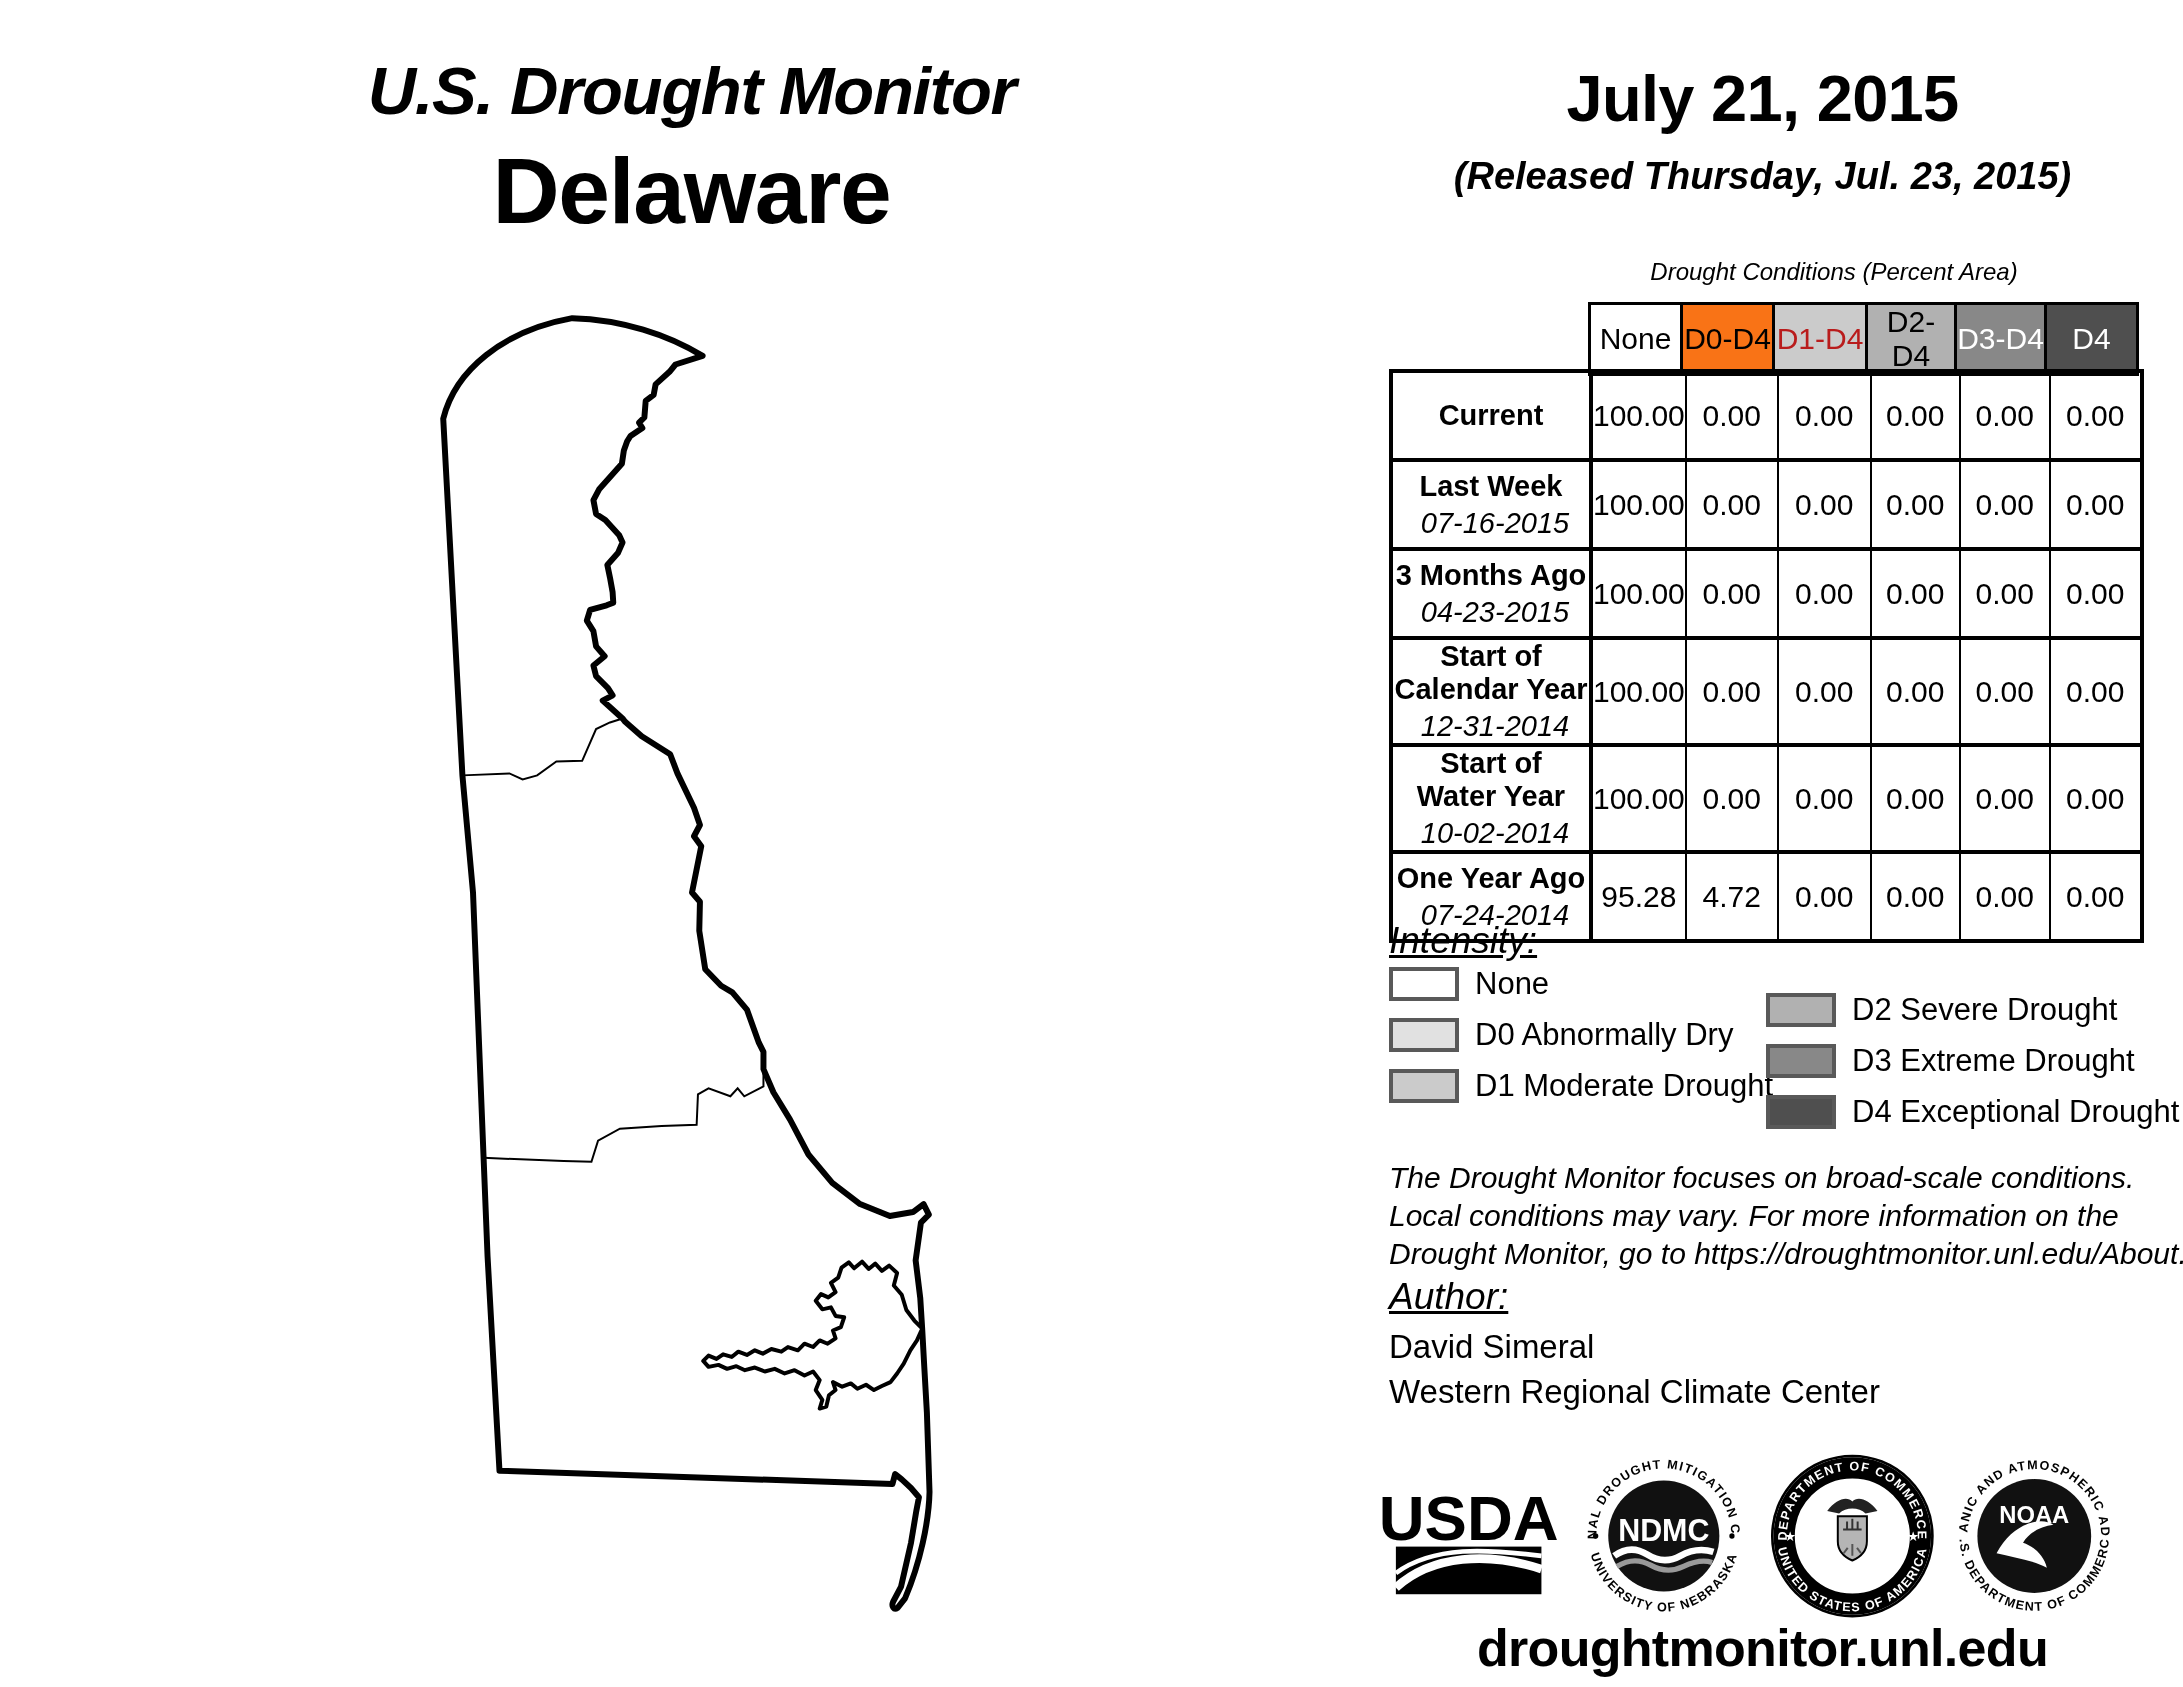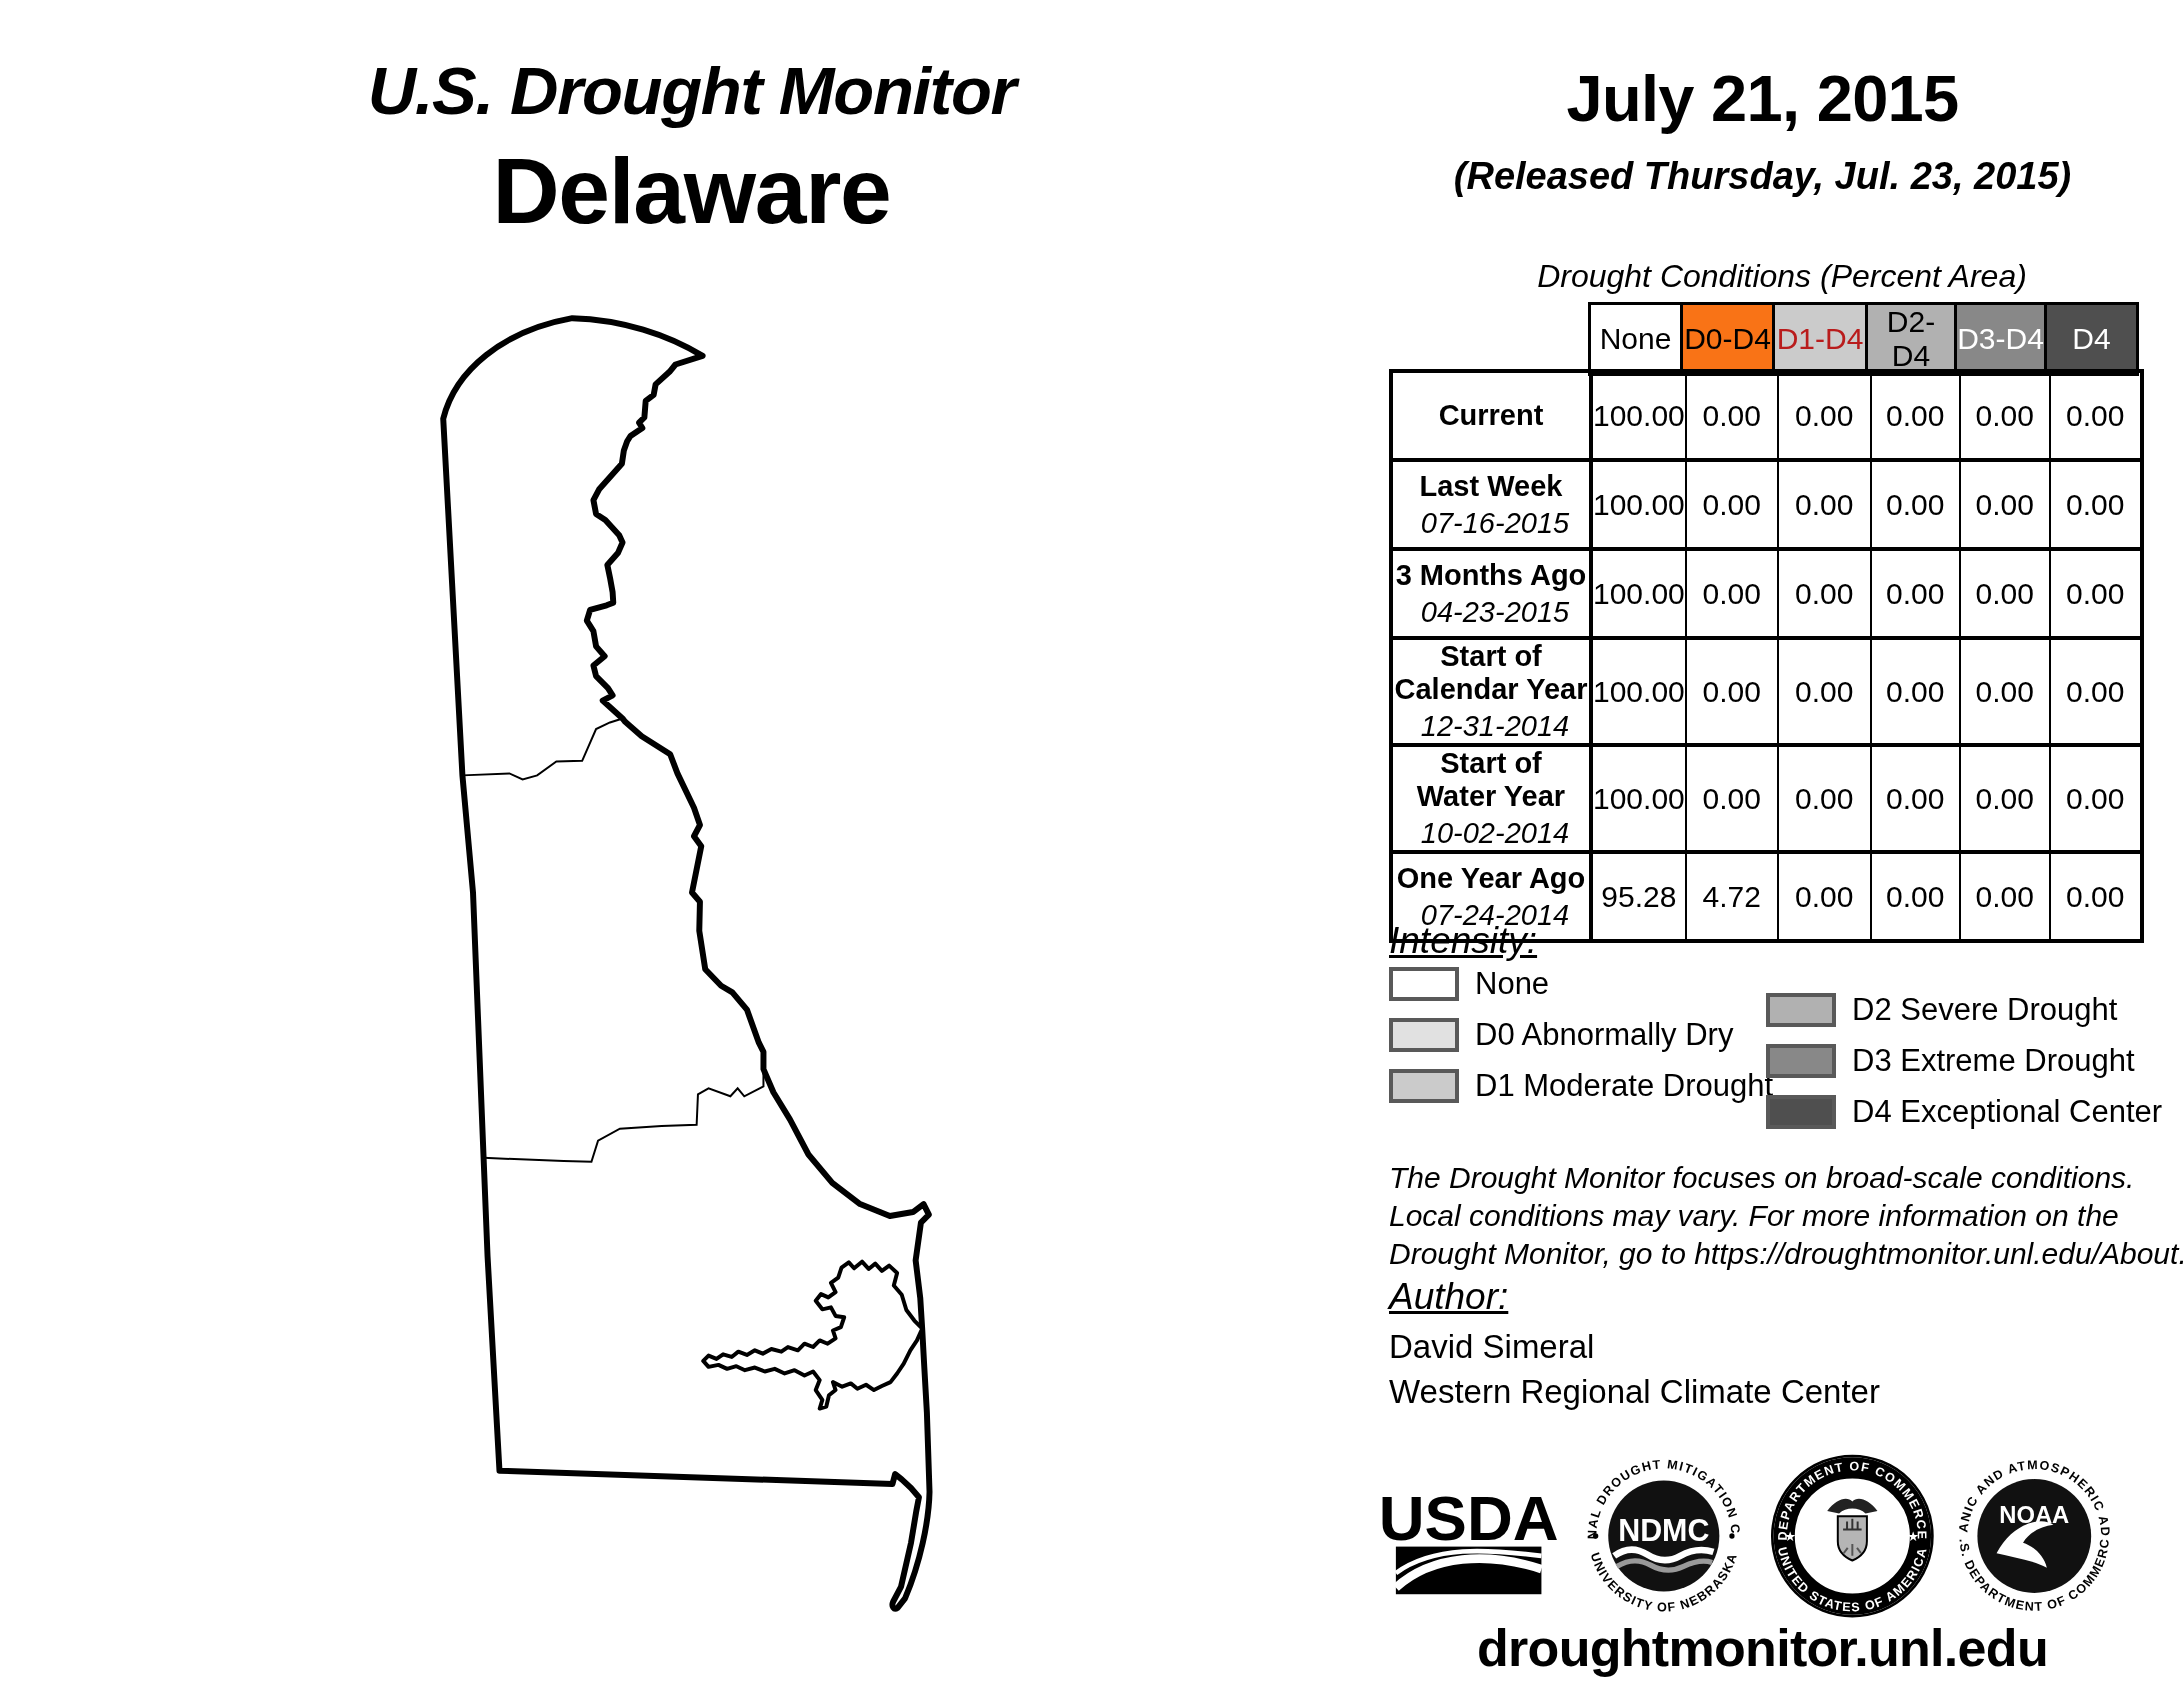--- a/index.html
+++ b/index.html
@@ -12,22 +12,22 @@
   #hdr .t1{font-size:67px;font-weight:bold;font-style:italic;letter-spacing:-1.3px;}
   #hdr .t2{font-size:93px;font-weight:bold;margin-top:9.3px;letter-spacing:-1.3px;}
 
   
   #dateblk{left:1422px;top:61px;width:681px;text-align:center;}
   #dateblk .d1{font-size:65px;font-weight:bold;letter-spacing:-0.7px;}
   #dateblk .d2{font-size:38px;font-weight:bold;font-style:italic;margin-top:18.5px;}
   #dateblk .d3{font-size:36px;font-weight:bold;margin-top:14.6px;}
 
   
-  #tbltitle{left:1508px;top:258px;width:548px;text-align:center;
-            font-size:32px;font-style:italic;}
+  #tbltitle{left:1560px;top:258px;width:548px;text-align:center;
+            font-size:24px;font-style:italic;}
 
   
   table{border-collapse:collapse;table-layout:fixed;}
   #grid-head{left:1588px;top:302px;}
   #grid-head th{border:3.3px solid #000;height:61px;font-size:30px;font-weight:normal;
                 text-align:center;vertical-align:middle;padding:0;}
   #grid-body{left:1389px;top:369px;border:4.6px solid #000;}
   #grid-body td{border:2px solid #000;height:85px;text-align:center;
                 vertical-align:middle;font-size:30px;padding:0;}
   #grid-body tr{border-top:4px solid #000;border-bottom:4px solid #000;}
@@ -227,21 +227,21 @@
     <div class="legrow">
       <div class="sw" style="background: rgb(177, 177, 177); border-color: rgb(89, 89, 89);"></div>
       <div class="legtxt">D2 Severe Drought</div>
     </div>
     <div class="legrow">
       <div class="sw" style="background: rgb(136, 136, 136); border-color: rgb(89, 89, 89);"></div>
       <div class="legtxt">D3 Extreme Drought</div>
     </div>
     <div class="legrow">
       <div class="sw" style="background: rgb(79, 79, 79); border-color: rgb(89, 89, 89);"></div>
-      <div class="legtxt">D4 Exceptional Center</div>
+      <div class="legtxt">D4 Exceptional Drought</div>
     </div>
   </div>
 
 <div class="abs" id="disc">
     <div>The Drought Monitor focuses on broad-scale conditions.</div>
     <div>Local conditions may vary. For more information on the</div>
     <div>Drought Monitor, go to https://droughtmonitor.unl.edu/About.aspx</div>
   </div>
 
 <div class="abs" id="author-t">Author:</div>

